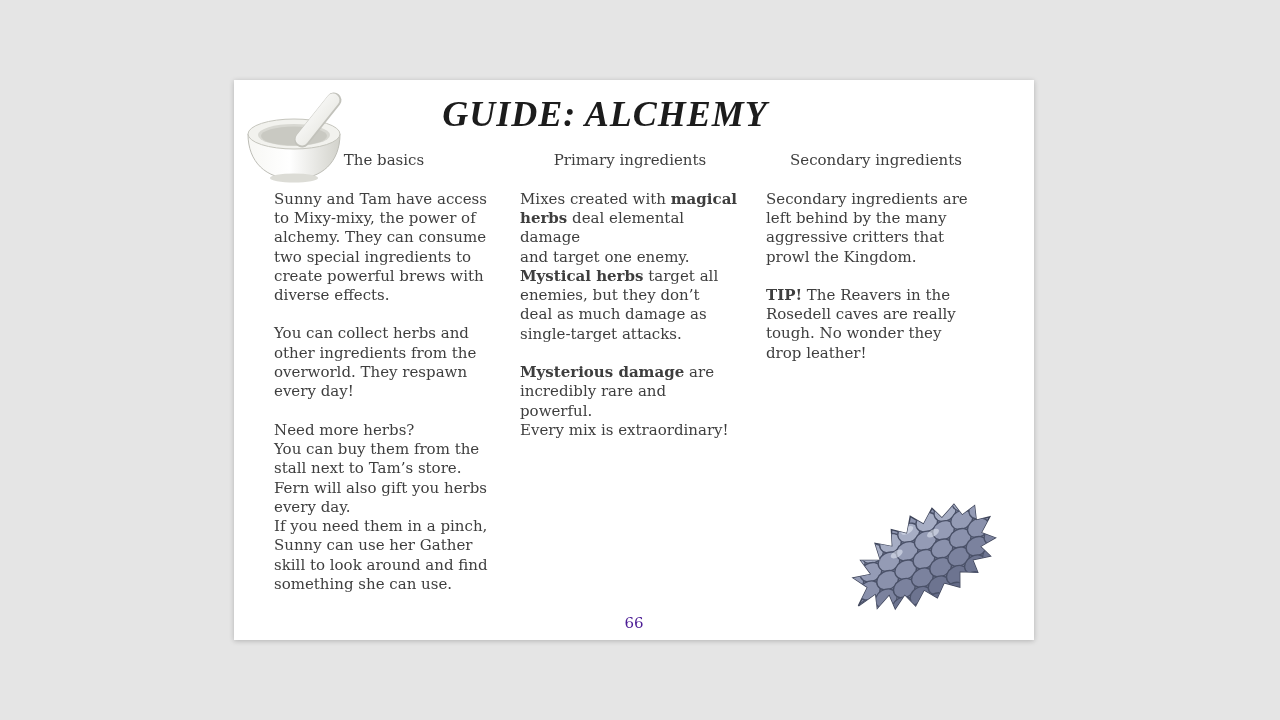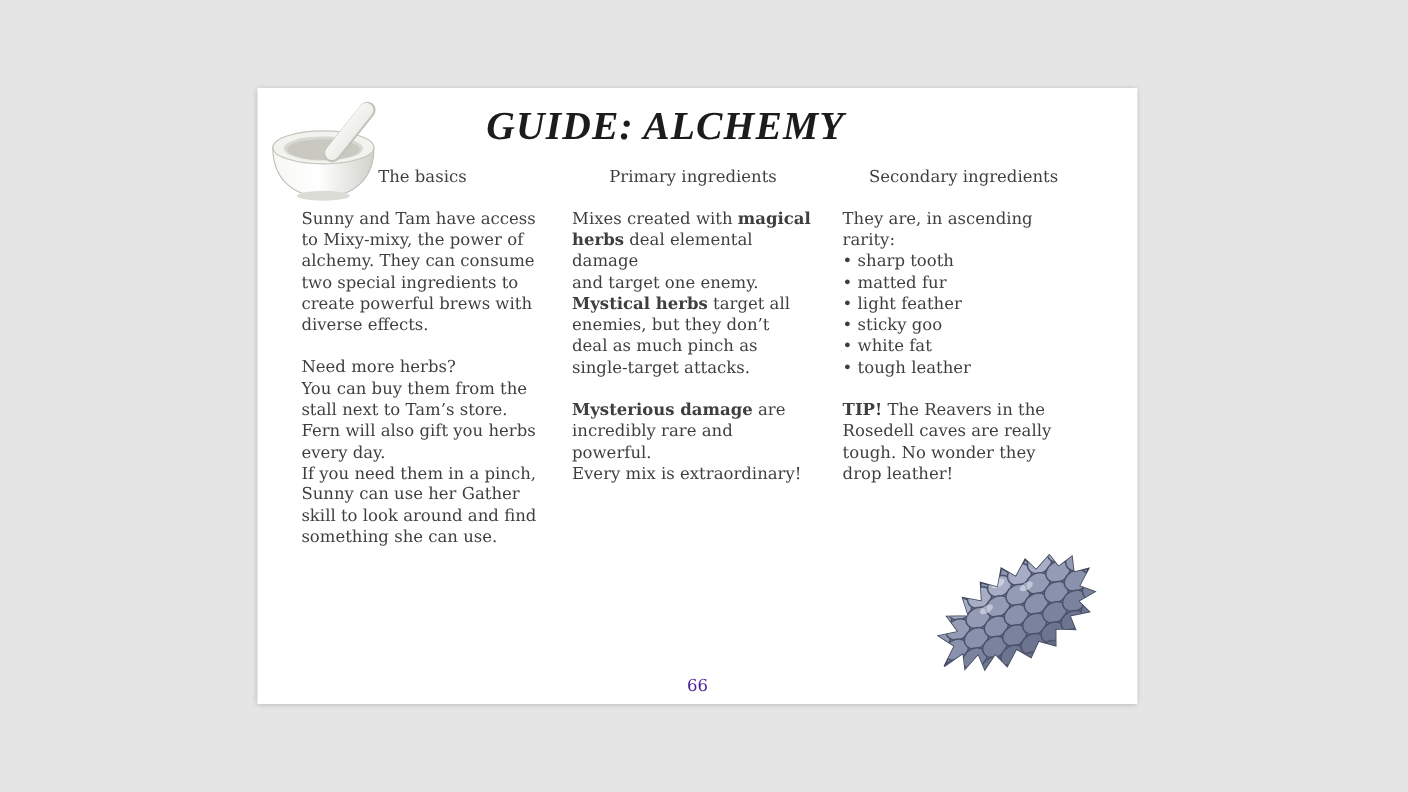--- a/index.html
+++ b/index.html
@@ -73,56 +73,57 @@
   <div class="columns">
     <div>
       <div class="col-header">The basics</div>
       <div>
           <p class="para"><span>Sunny and Tam have access
 to </span><span class="i">Mixy-mixy</span><span>, the power of
 alchemy. They can consume
 two special ingredients to
 create powerful brews with
 diverse effects.</span></p>
+          <p class="para"><span>You can collect herbs and
+other ingredients from the
+overworld. They respawn
+every day!</span></p>
           <p class="para"><span>Need more herbs?
 You can buy them from the
 stall next to Tam’s store.
 Fern will also gift you herbs
 every day.
 If you need them in a pinch,
 Sunny can use her </span><span class="i">Gather</span><span>
 skill to look around and find
 something she can use.</span></p>
         </div>
     </div>
     <div>
       <div class="col-header">Primary ingredients</div>
       <div>
           <p class="para"><span>Mixes created with </span><span class="b">magical
 herbs</span><span> deal elemental damage
 and target one enemy.
 </span><span class="b">Mystical herbs</span><span> target all
 enemies, but they don’t
-deal as much pinch as
+deal as much damage as
 single-target attacks.</span></p>
           <p class="para"><span class="b">Mysterious damage</span><span> are
 incredibly rare and powerful.
 Every mix is extraordinary!</span></p>
         </div>
     </div>
     <div>
       <div class="col-header">Secondary ingredients</div>
       <div>
-          <p class="para"><span>They are, in ascending rarity:
-• sharp tooth
-• matted fur
-• light feather
-• sticky goo
-• white fat
-• tough leather</span></p>
+          <p class="para"><span>Secondary ingredients are
+left behind by the many
+aggressive critters that
+prowl the Kingdom.</span></p>
           <p class="para"><span class="b">TIP!</span><span> The Reavers in the
 Rosedell caves are really
 tough. No wonder they
 drop leather!</span></p>
         </div>
     </div>
   </div>
 
   <div class="leather">
     <svg width="162" height="138" viewBox="0 0 170 140">

